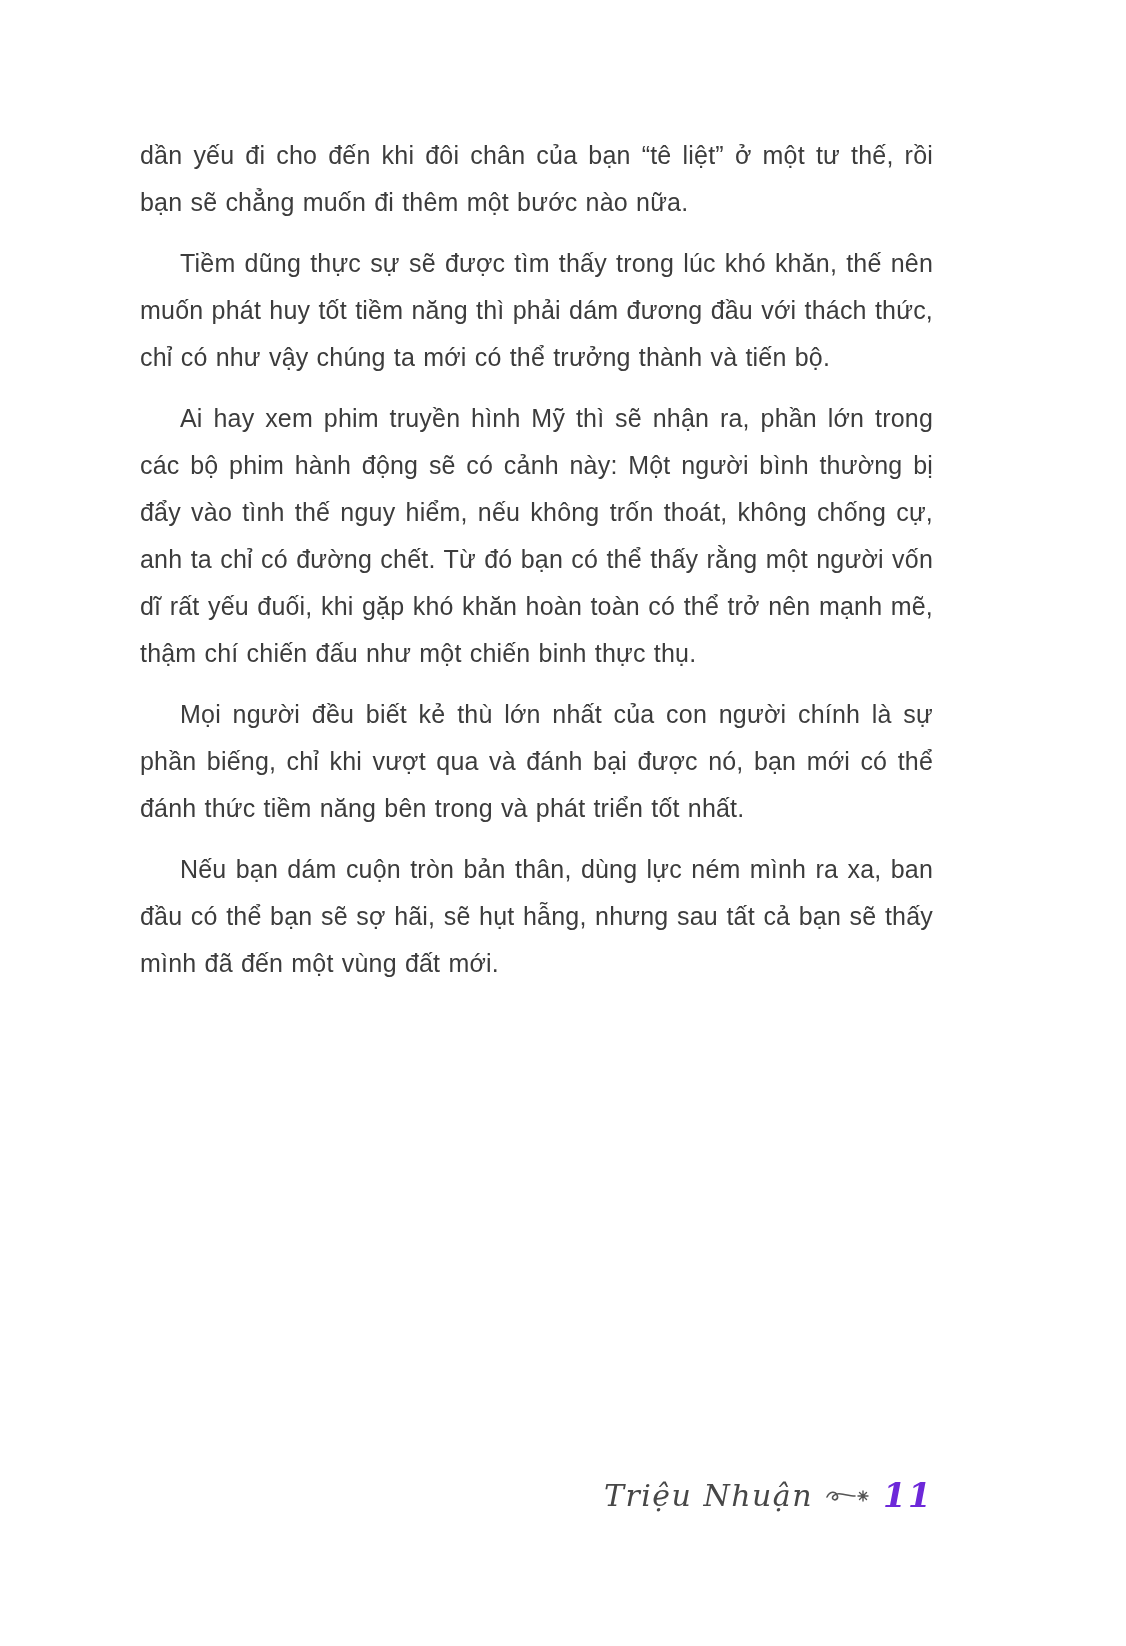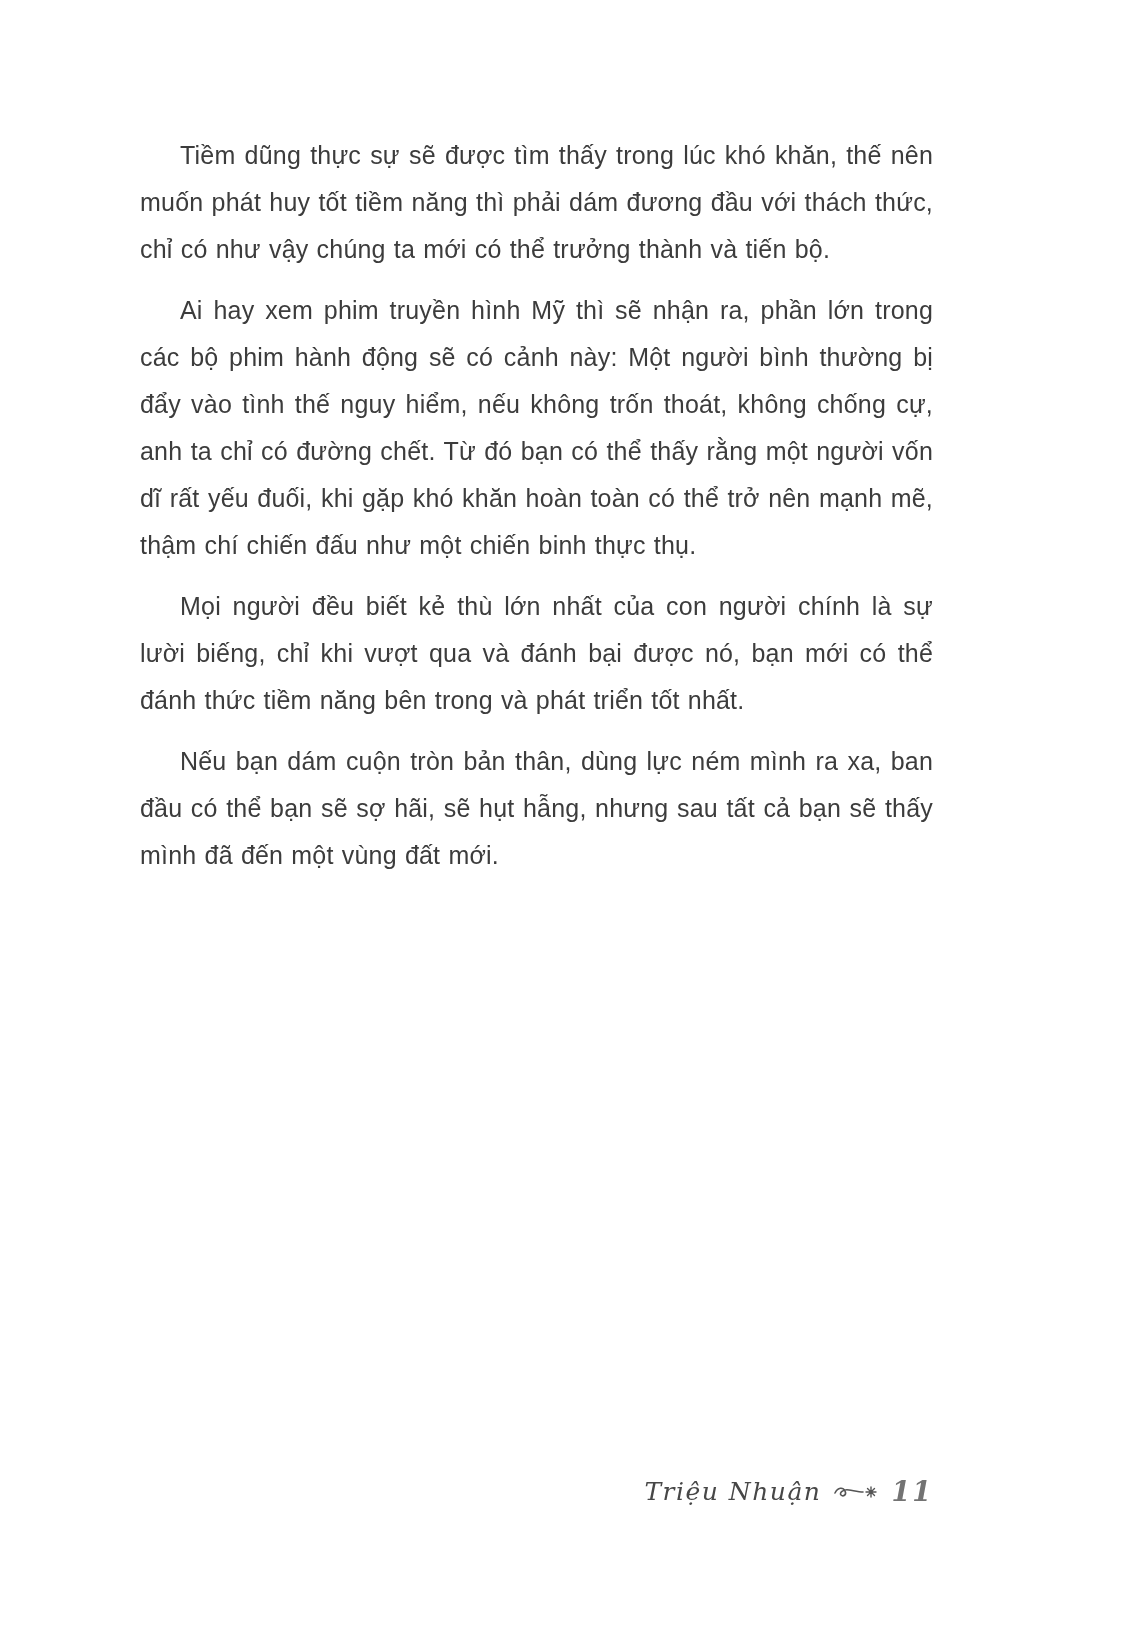--- a/index.html
+++ b/index.html
@@ -47,48 +47,49 @@
     left: 140px;
     width: 793px;
     display: flex;
     justify-content: flex-end;
     align-items: center;
     gap: 12px;
   }
   .author {
     font-family: "DejaVu Serif", serif;
     font-style: italic;
-    font-size: 25px;
+    font-size: 30px;
     color: #474747;
     letter-spacing: 1.5px;
   }
   .flourish {
     display: inline-flex;
     align-items: center;
     color: #555555;
   }
   .page-number {
     font-family: "DejaVu Serif", serif;
     font-style: italic;
-    font-size: 27px;
+    font-size: 33px;
     font-weight: bold;
-    color: #737373;
+    color: #6d28d9;
     letter-spacing: 2px;
   }
 </style>
 </head>
 <body>
 
 <div class="page">
 
   <div class="content">
 
+  <p class="para">dần yếu đi cho đến khi đôi chân của bạn “tê liệt” ở một tư thế, rồi bạn sẽ chẳng muốn đi thêm một bước nào nữa.</p>
       <p class="para indent">Tiềm dũng thực sự sẽ được tìm thấy trong lúc khó khăn, thế nên muốn phát huy tốt tiềm năng thì phải dám đương đầu với thách thức, chỉ có như vậy chúng ta mới có thể trưởng thành và tiến bộ.</p>
       <p class="para indent">Ai hay xem phim truyền hình Mỹ thì sẽ nhận ra, phần lớn trong các bộ phim hành động sẽ có cảnh này: Một người bình thường bị đẩy vào tình thế nguy hiểm, nếu không trốn thoát, không chống cự, anh ta chỉ có đường chết. Từ đó bạn có thể thấy rằng một người vốn dĩ rất yếu đuối, khi gặp khó khăn hoàn toàn có thể trở nên mạnh mẽ, thậm chí chiến đấu như một chiến binh thực thụ.</p>
-      <p class="para indent">Mọi người đều biết kẻ thù lớn nhất của con người chính là sự lười biếng, chỉ khi vượt qua và đánh bại được nó, bạn mới có thể đánh thức tiềm năng bên trong và phát triển tốt nhất.</p>
+      <p class="para indent">Mọi người đều biết kẻ thù lớn nhất của con người chính là sự phần biếng, chỉ khi vượt qua và đánh bại được nó, bạn mới có thể đánh thức tiềm năng bên trong và phát triển tốt nhất.</p>
       <p class="para indent">Nếu bạn dám cuộn tròn bản thân, dùng lực ném mình ra xa, ban đầu có thể bạn sẽ sợ hãi, sẽ hụt hẫng, nhưng sau tất cả bạn sẽ thấy mình đã đến một vùng đất mới.</p>
     </div>
 
   <div class="footer">
     <span class="author">Triệu Nhuận</span>
     <span class="flourish">
       <svg width="46" height="18" viewBox="0 0 46 18" fill="none" xmlns="http://www.w3.org/2000/svg">
         <path d="M2 10 C 5 4, 10 4, 12 8 C 14 12, 10 14, 8 12 C 6 10, 10 6, 16 7 C 22 8, 26 9, 30 9" stroke="#555555" stroke-width="1.6" stroke-linecap="round"></path>
         <path d="M33 9 L 43 9 M 38 4 L 38 14 M 34.5 5.5 L 41.5 12.5 M 41.5 5.5 L 34.5 12.5" stroke="#555555" stroke-width="1.4" stroke-linecap="round"></path>
       </svg>

